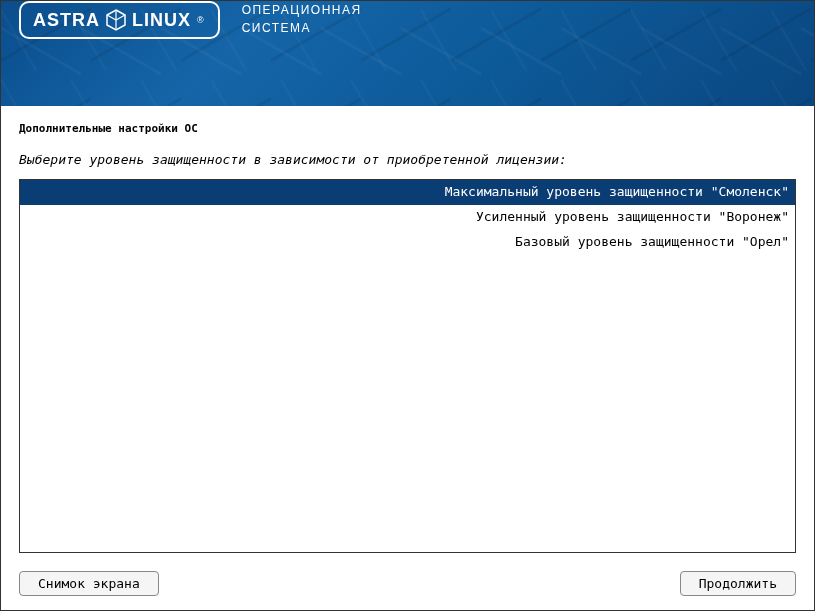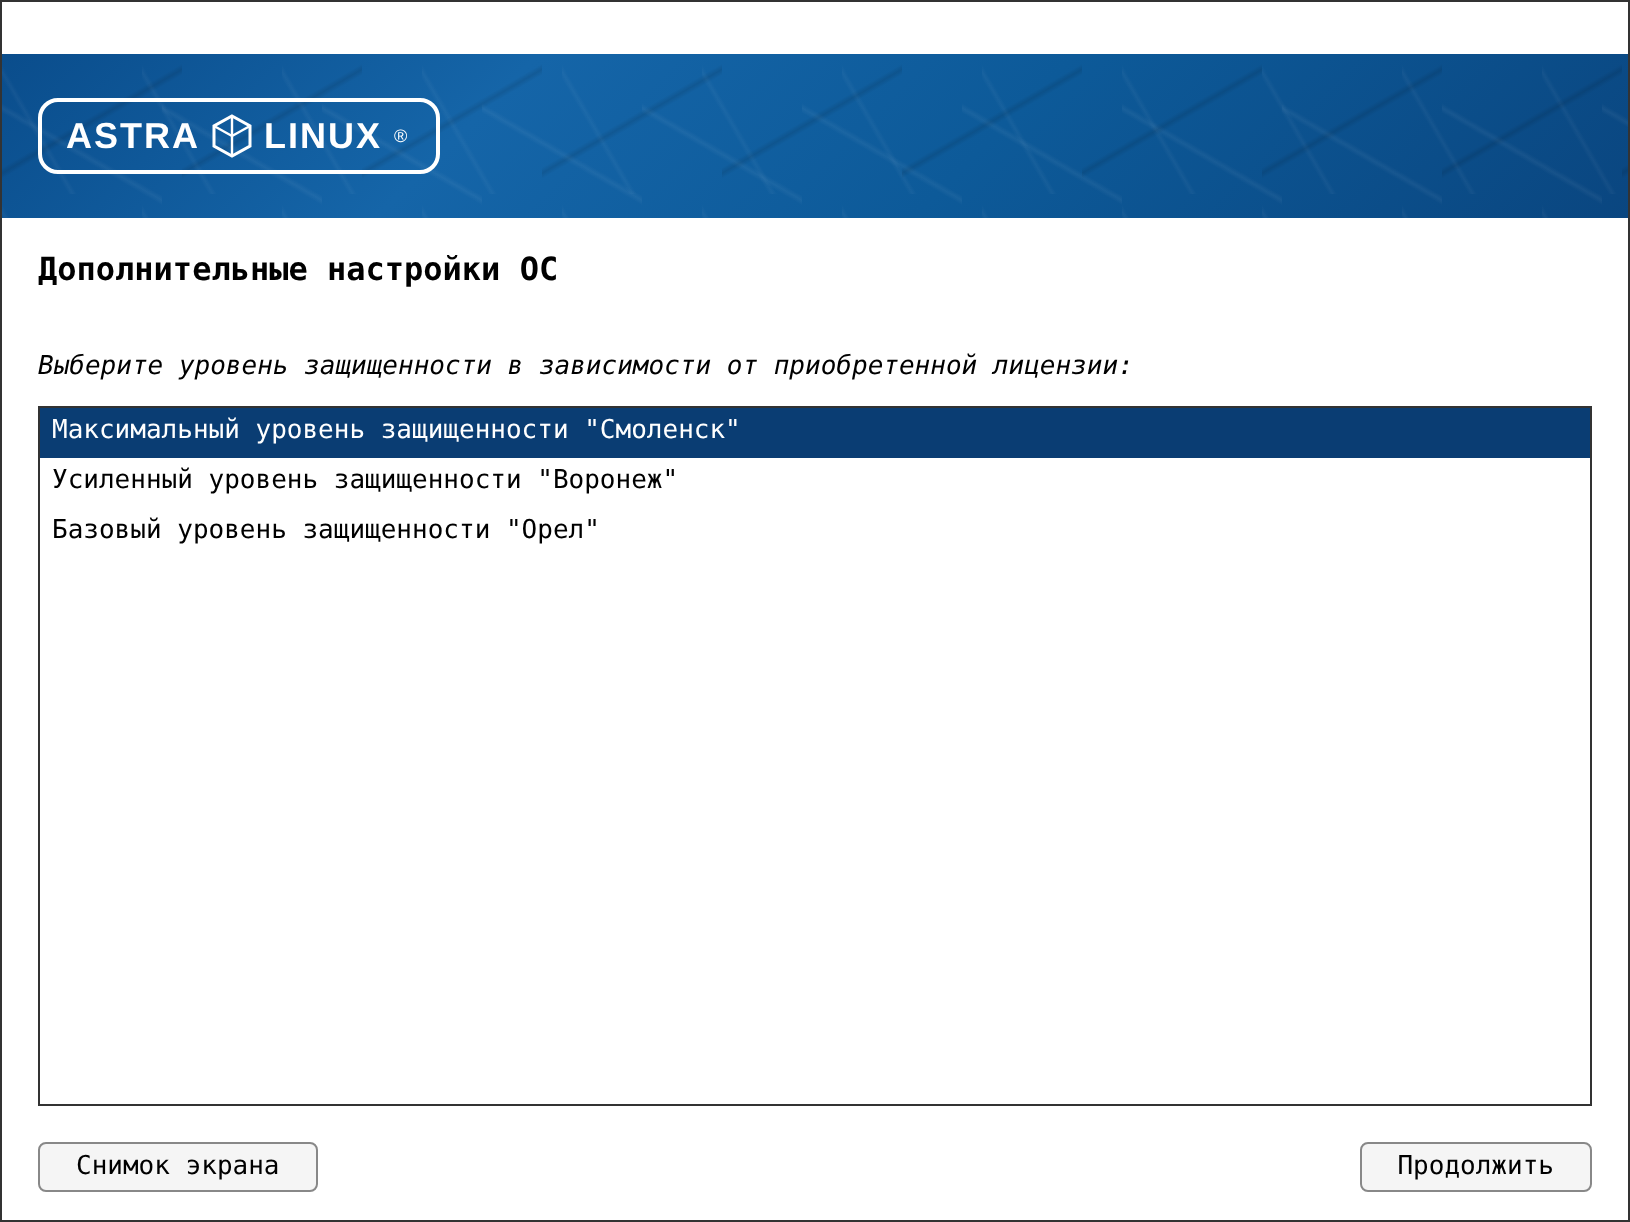--- a/index.html
+++ b/index.html
@@ -13,28 +13,27 @@
     }
     .window {
       width: 815px;
       height: 611px;
       background: #ffffff;
       border: 1px solid #333;
       display: flex;
       flex-direction: column;
     }
     .header {
-      height: 82px;
+      height: 105px;
       background: linear-gradient(135deg, #0a4d8c 0%, #1565a8 30%, #0d5a99 60%, #0a4680 100%);
       display: flex;
-      align-items: center;
+      align-items: flex-start;
       padding-left: 18px;
       position: relative;
       overflow: hidden;
-      margin-top: 26px;
     }
     .header::before {
       content: '';
       position: absolute;
       inset: 0;
       background-image:
         linear-gradient(30deg, transparent 40%, rgba(255,255,255,0.05) 42%, transparent 44%),
         linear-gradient(150deg, transparent 40%, rgba(0,0,0,0.1) 42%, transparent 44%),
         linear-gradient(60deg, transparent 30%, rgba(255,255,255,0.04) 32%, transparent 34%);
       background-size: 80px 80px, 90px 90px, 70px 70px;
@@ -78,34 +77,35 @@
       z-index: 1;
     }
     .content {
       flex: 1;
       padding: 16px 18px 8px 18px;
       display: flex;
       flex-direction: column;
     }
     .page-title {
       font-weight: bold;
-      font-size: 16px;
-      margin-bottom: 18px;
+      font-size: 11px;
+      margin-bottom: 3px;
     }
     .instruction {
       font-style: italic;
       font-size: 13px;
       margin-bottom: 12px;
       margin-top: 14px;
     }
     .listbox {
       border: 1px solid #333;
       flex: 1;
       background: #ffffff;
       overflow: auto;
+      text-align: right;
     }
     .list-item {
       padding: 3px 6px;
       font-size: 13px;
       cursor: pointer;
       line-height: 1.45;
     }
     .list-item.selected {
       background: #0a3d73;
       color: #ffffff;
@@ -137,20 +137,24 @@
           <polygon points="10,1 19,6 19,16 10,21 1,16 1,6" fill="none" stroke="#ffffff" stroke-width="1.5"></polygon>
           <line x1="10" y1="1" x2="10" y2="11" stroke="#ffffff" stroke-width="1.2"></line>
           <line x1="1" y1="6" x2="10" y2="11" stroke="#ffffff" stroke-width="1.2"></line>
           <line x1="19" y1="6" x2="10" y2="11" stroke="#ffffff" stroke-width="1.2"></line>
           <line x1="10" y1="11" x2="10" y2="21" stroke="#ffffff" stroke-width="1.2"></line>
         </svg>
       </span>
       <span class="logo-text">LINUX</span>
       <span class="logo-trademark">®</span>
     </div>
+    <div class="header-subtitle">
+      <div>ОПЕРАЦИОННАЯ</div>
+      <div>СИСТЕМА</div>
+    </div>
   </div>
 
   <div class="content">
     <div class="page-title">Дополнительные настройки ОС</div>
     <div class="instruction">Выберите уровень защищенности в зависимости от приобретенной лицензии:</div>
     <div class="listbox" id="listbox">
         <div class="list-item selected">Максимальный уровень защищенности "Смоленск"</div>
         <div class="list-item">Усиленный уровень защищенности "Воронеж"</div>
         <div class="list-item">Базовый уровень защищенности "Орел"</div>
       </div>

